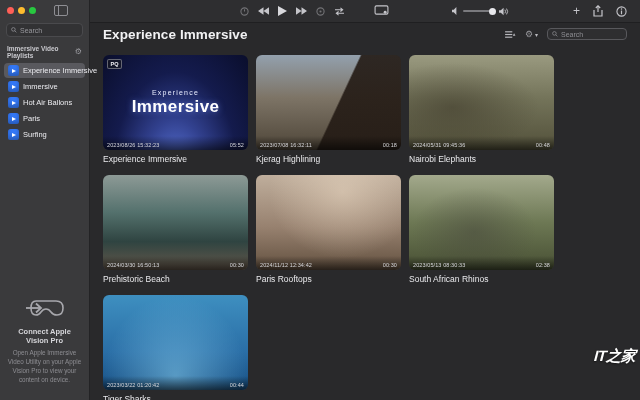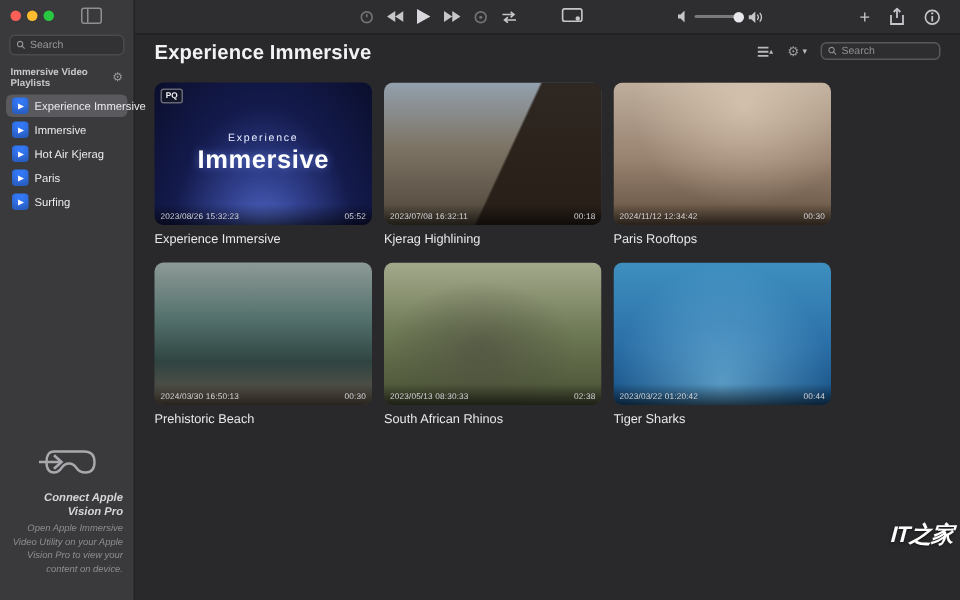--- a/index.html
+++ b/index.html
@@ -17,21 +17,21 @@
   .mag{width:6px;height:6px;flex:none;}
   .sec-head{display:flex;align-items:center;justify-content:space-between;padding:4px 7px 3px;flex:none;}
   .sec-title{font-size:6.5px;font-weight:bold;color:#c9c9ce;}
   .gear{font-size:8px;color:#98989d;line-height:1;}
   .sb-list{flex:none;}
   .sidebar-item{display:flex;align-items:center;gap:4px;margin:1px 4px;padding:2px 4px;border-radius:4px;cursor:default;}
   .sidebar-item.selected{background:#59595e;}
   .pl-icon{width:11px;height:11px;border-radius:2.5px;background:#3478f6;display:flex;align-items:center;justify-content:center;flex:none;box-shadow:inset 0 -3px 4px rgba(0,0,0,.25);}
   .pl-icon span{width:0;height:0;border-left:4px solid #fff;border-top:2.5px solid transparent;border-bottom:2.5px solid transparent;margin-left:1px;}
   .sb-label{font-size:7.5px;color:#ececf0;white-space:nowrap;}
-  .sb-footer{margin-top:auto;padding:0 7px 16px;text-align:right;flex:none;font-style:italic;}
+  .sb-footer{margin-top:auto;padding:0 7px 16px;text-align:center;flex:none;}
   .f-title{font-size:7.5px;font-weight:bold;color:#d6d6da;margin:6px 0 3px;}
   .f-desc{font-size:6.3px;line-height:1.45;color:#8e8e93;}
 
   
   .main{position:absolute;left:90px;top:0;right:0;bottom:0;}
   .main-titlebar{position:relative;height:22px;background:#2e2e30;border-bottom:1px solid #1f1f21;}
   .playback{position:absolute;left:150px;top:0;height:22px;display:flex;align-items:center;gap:9px;}
   .pb-ico{display:flex;align-items:center;}
   .dim{opacity:.45;}
   .disp-icon{position:absolute;left:284px;top:5px;}
@@ -100,21 +100,21 @@
     <span class="pl-icon">
             <span></span>
           </span>
     <span class="sb-label">Immersive</span>
   </div>
 
   <div class="sidebar-item">
     <span class="pl-icon">
             <span></span>
           </span>
-    <span class="sb-label">Hot Air Kjerag</span>
+    <span class="sb-label">Hot Air Ballons</span>
   </div>
 
   <div class="sidebar-item">
     <span class="pl-icon">
             <span></span>
           </span>
     <span class="sb-label">Paris</span>
   </div>
 
   <div class="sidebar-item">
@@ -255,44 +255,54 @@
 
       <span class="t-overlay">
         <span class="v-time">2023/07/08 16:32:11</span>
         <span class="v-dur">00:18</span>
       </span>
     </div>
     <div class="v-title">Kjerag Highlining</div>
   </div>
 
 
+  <div class="card">
+    <div class="thumb" style="background: radial-gradient(at 30% 55%, rgba(60, 55, 40, 0.55), rgba(0, 0, 0, 0) 60%), linear-gradient(rgb(154, 154, 128) 0%, rgb(116, 116, 90) 45%, rgb(82, 80, 58) 100%);">
+
+      <span class="t-overlay">
+        <span class="v-time">2024/05/31 09:45:36</span>
+        <span class="v-dur">00:48</span>
+      </span>
+    </div>
+    <div class="v-title">Nairobi Elephants</div>
+  </div>
+
+  <div class="card">
+    <div class="thumb" style="background: linear-gradient(rgb(141, 154, 150) 0%, rgb(83, 112, 108) 40%, rgb(47, 68, 65) 70%, rgb(100, 87, 74) 100%);">
+
+      <span class="t-overlay">
+        <span class="v-time">2024/03/30 16:50:13</span>
+        <span class="v-dur">00:30</span>
+      </span>
+    </div>
+    <div class="v-title">Prehistoric Beach</div>
+  </div>
 
   <div class="card">
     <div class="thumb" style="background: radial-gradient(at 60% 18%, rgba(240, 222, 200, 0.5), rgba(0, 0, 0, 0) 60%), linear-gradient(rgb(191, 174, 156) 0%, rgb(151, 129, 111) 55%, rgb(98, 80, 63) 100%);">
 
       <span class="t-overlay">
         <span class="v-time">2024/11/12 12:34:42</span>
         <span class="v-dur">00:30</span>
       </span>
     </div>
     <div class="v-title">Paris Rooftops</div>
   </div>
 
   <div class="card">
-    <div class="thumb" style="background: linear-gradient(rgb(141, 154, 150) 0%, rgb(83, 112, 108) 40%, rgb(47, 68, 65) 70%, rgb(100, 87, 74) 100%);">
-
-      <span class="t-overlay">
-        <span class="v-time">2024/03/30 16:50:13</span>
-        <span class="v-dur">00:30</span>
-      </span>
-    </div>
-    <div class="v-title">Prehistoric Beach</div>
-  </div>
-
-  <div class="card">
     <div class="thumb" style="background: radial-gradient(at 45% 60%, rgba(70, 70, 60, 0.5), rgba(0, 0, 0, 0) 55%), linear-gradient(rgb(163, 169, 140) 0%, rgb(109, 120, 84) 50%, rgb(71, 79, 51) 100%);">
 
       <span class="t-overlay">
         <span class="v-time">2023/05/13 08:30:33</span>
         <span class="v-dur">02:38</span>
       </span>
     </div>
     <div class="v-title">South African Rhinos</div>
   </div>
 

